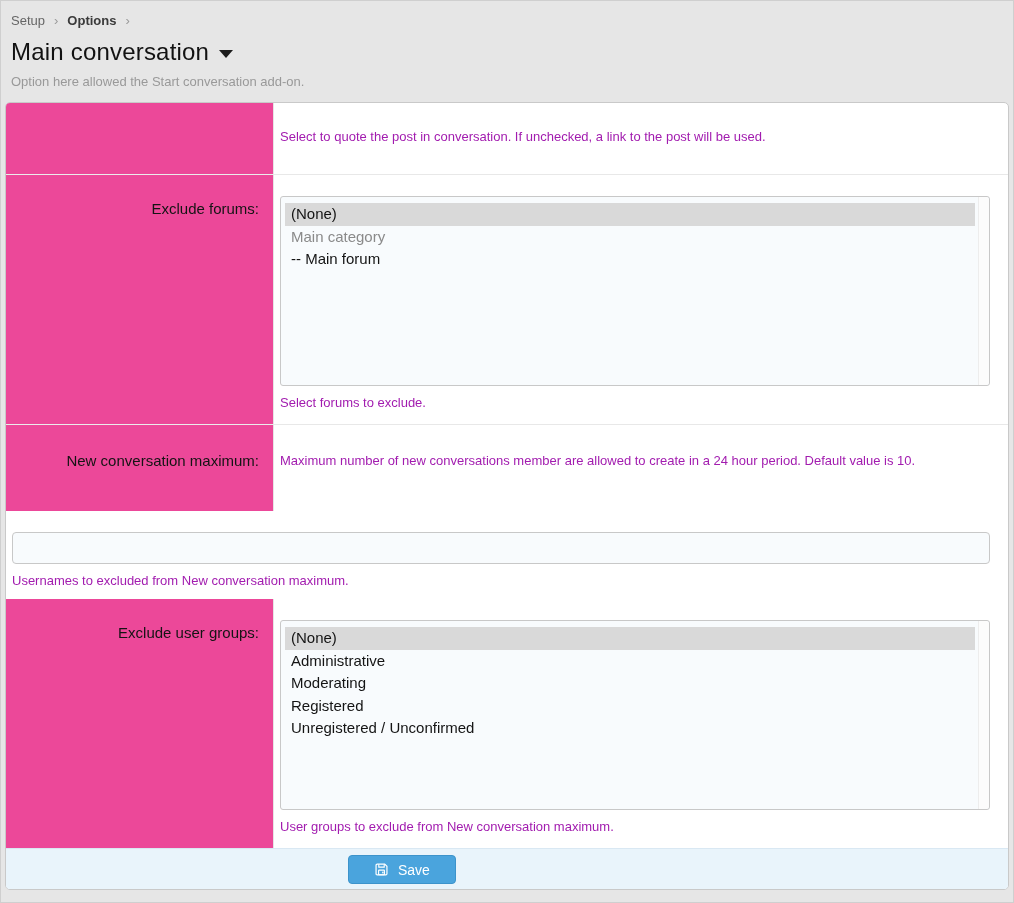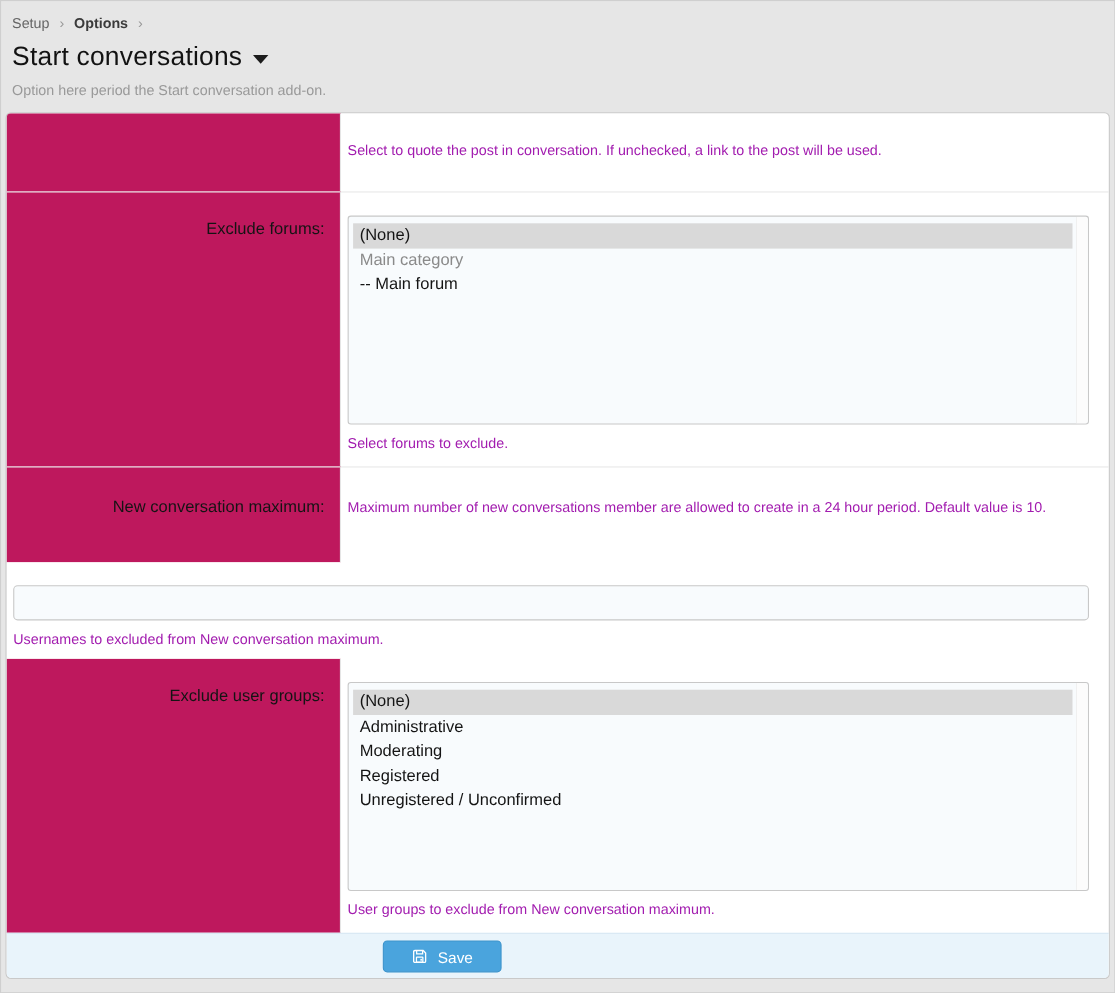--- a/index.html
+++ b/index.html
@@ -29,22 +29,22 @@
     height: 788px;
     background: #fff;
     border: 1px solid #c9c9c9;
     border-radius: 5px;
     overflow: hidden;
     display: flex;
     flex-direction: column;
   }
   .form-row { display: flex; flex-shrink: 0; }
   .label-cell {
-    width: 304px; flex-shrink: 0;
-    background: #be185d;
+    width: 268px; flex-shrink: 0;
+    background: #ec4899;
     border-right: 1px solid #e5e5e5;
     text-align: right;
     padding-right: 14px;
     font-size: 15px;
     color: #141414;
   }
   .control-cell { flex: 1; padding: 0 18px 0 6px; position: relative; min-width: 0; }
   .separated .control-cell { border-top: 1px solid #e8e8e8; }
   .separated .label-cell { border-top: 1px solid #ececec; }
 
@@ -143,24 +143,24 @@
 <body>
 
 <div class="page-header">
   <div class="breadcrumb">
     <span class="crumb">Setup</span>
     <span class="crumb-sep">›</span>
     <span class="crumb strong">Options</span>
     <span class="crumb-sep">›</span>
   </div>
   <div class="title-row">
-    <span class="page-title">Start conversations</span>
+    <span class="page-title">Main conversation</span>
     <span class="title-arrow"></span>
   </div>
-  <div class="page-subtitle">Option here period the Start conversation add-on.</div>
+  <div class="page-subtitle">Option here allowed the Start conversation add-on.</div>
 </div>
 
 <div class="panel">
 
   <div class="form-row row-quote">
     <div class="label-cell"></div>
     <div class="control-cell">
       <div class="desc">Select to quote the post in conversation. If unchecked, a link to the post will be used.</div>
     </div>
   </div>

